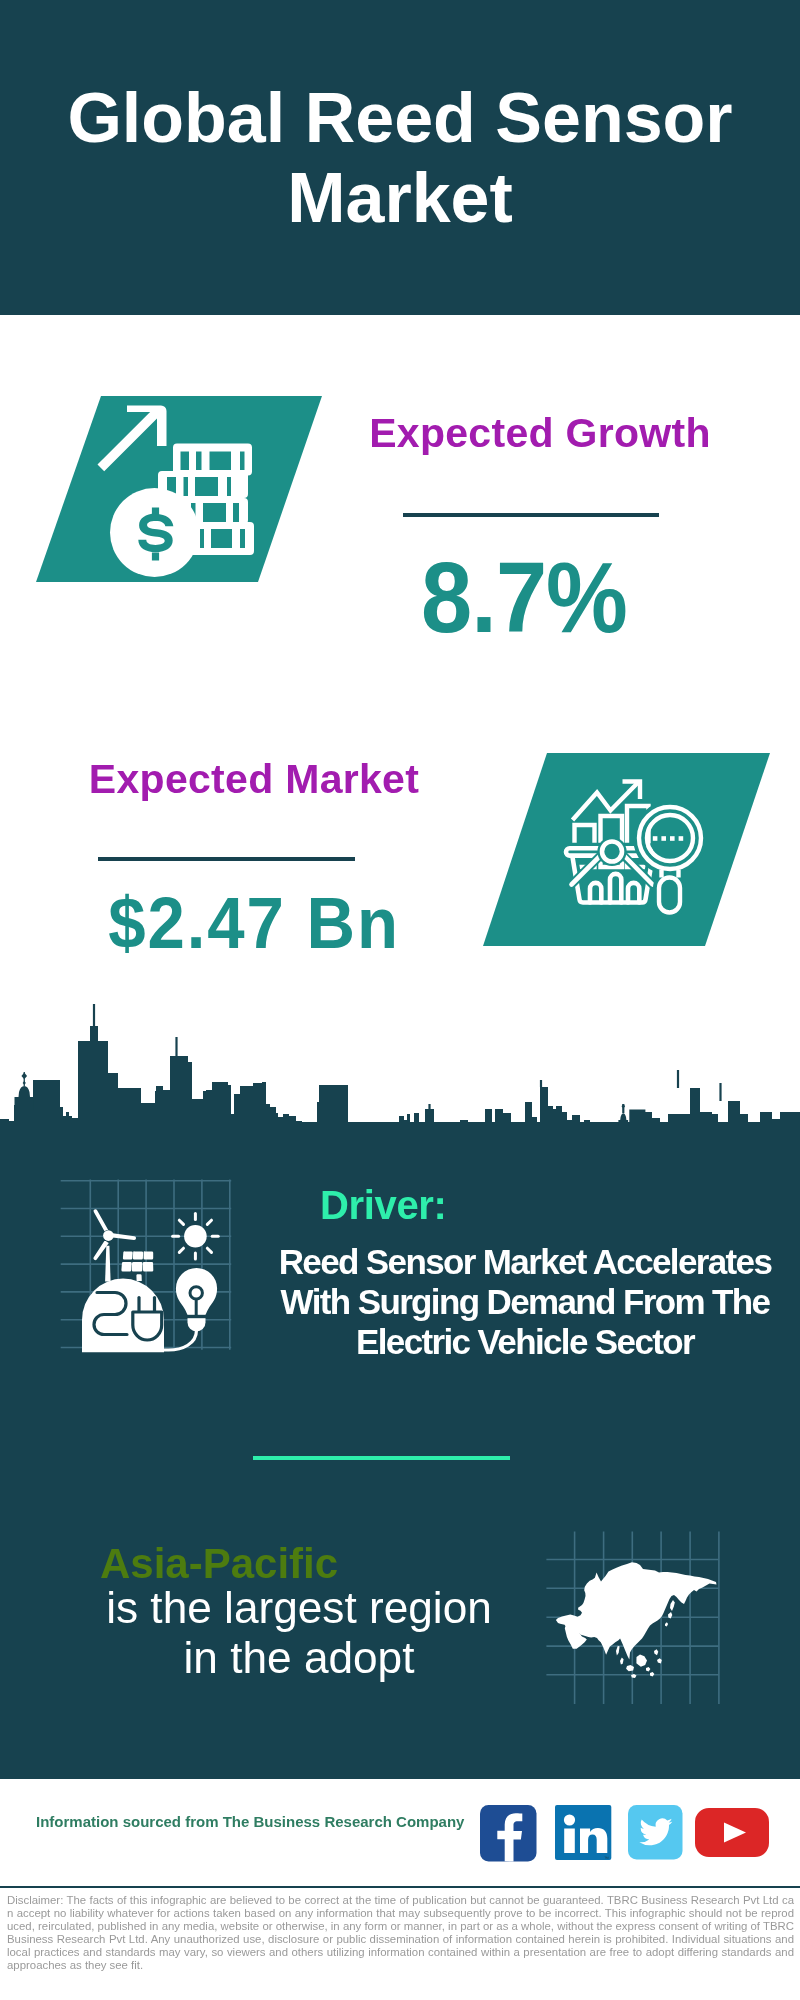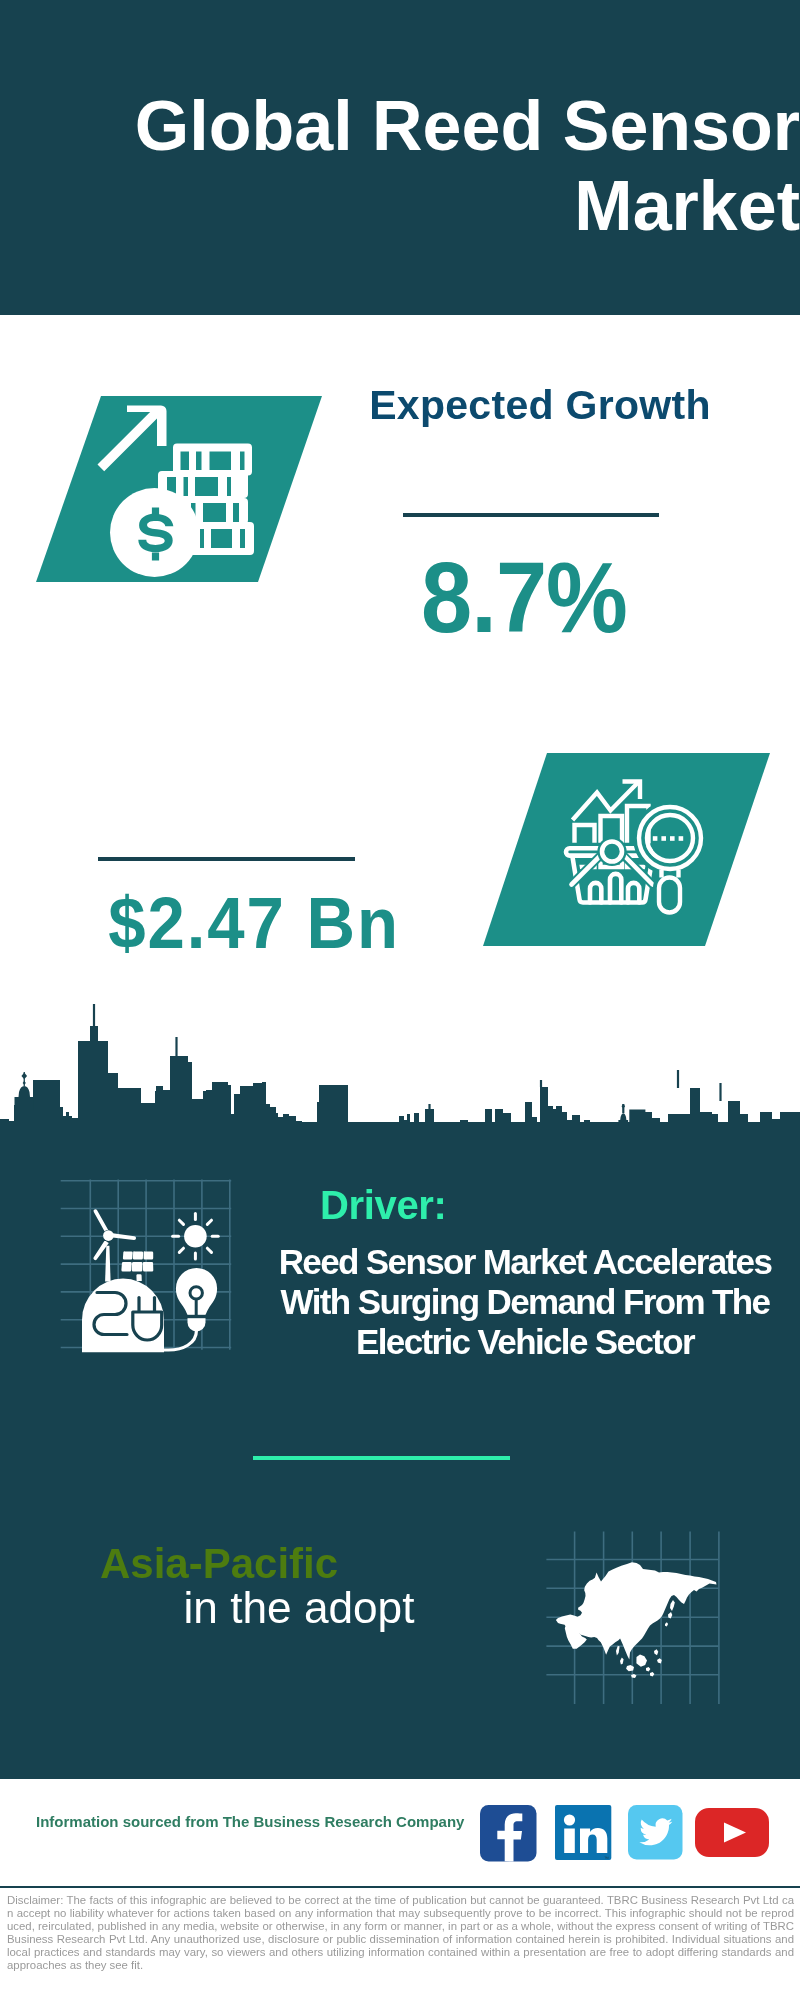--- a/index.html
+++ b/index.html
@@ -1,20 +1,20 @@
 <!DOCTYPE html>
 <html><head>
 <meta charset="utf-8">
 <style>
   html,body{margin:0;padding:0;}
   body{width:800px;height:2000px;background:#fff;font-family:"Liberation Sans",sans-serif;overflow:hidden;}
   .page{position:relative;width:800px;height:2000px;}
   .header{position:absolute;left:0;top:0;width:800px;height:315px;background:#17424f;}
-  .header-title{position:absolute;left:0;top:78px;width:800px;text-align:right;color:#fff;font-size:70px;font-weight:bold;line-height:80px;margin-top:8px;}
-  .stat-head{position:absolute;text-align:center;color:#0c4a6e;font-size:41px;font-weight:bold;line-height:48px;}
+  .header-title{position:absolute;left:0;top:78px;width:800px;text-align:center;color:#fff;font-size:70px;font-weight:bold;line-height:80px;}
+  .stat-head{position:absolute;text-align:center;color:#a21caf;font-size:41px;font-weight:bold;line-height:48px;margin-top:28px;}
   .stat-rule{position:absolute;height:4px;background:#17424f;}
   .stat-val{position:absolute;text-align:center;color:#1c8f88;font-size:100px;font-weight:bold;line-height:108px;letter-spacing:-1px;transform:scaleX(0.92);}
   .icon-money{position:absolute;left:0;top:380px;}
   .g-head{left:340px;top:381px;width:400px;letter-spacing:0.3px;}
   .g-rule{left:403px;top:513px;width:256px;}
   .g-val{left:324px;top:543px;width:400px;}
   .dark-body{position:absolute;left:0;top:1122px;width:800px;height:658px;background:#17424f;}
   .skyline{position:absolute;left:0;top:1000px;width:800px;height:190px;}
   .driver-title{position:absolute;left:320px;top:1185px;width:400px;text-align:left;color:#2eeeab;font-size:40px;font-weight:bold;line-height:40px;letter-spacing:-0.35px;}
   .driver-body{position:absolute;left:225px;top:1242px;width:600px;text-align:center;color:#fff;font-size:35px;font-weight:bold;line-height:40px;letter-spacing:-1.63px;}
@@ -91,20 +91,21 @@
     <path d="M14.5,1110 L14.5,1097 L18.5,1097 L19,1092 Q20.5,1086 24.25,1086 Q28,1086 29.5,1092 L30,1097 L33.5,1097 L33.5,1110 Z" fill="#17424f"></path>
     <path d="M23.6,1086 h1.3 v-14 h-1.3 z" fill="#17424f"></path>
     <path d="M24.25,1072.5 l2.8,3.4 -2.8,3.4 -2.8,-3.4 z" fill="#17424f"></path>
     <path d="M24.25,1081 l1.6,1.9 -1.6,1.9 -1.6,-1.9 z" fill="#17424f"></path>
     <path d="M618.4,1126 L618.4,1120 L620.2,1120 L620.6,1117 Q621.6,1113.2 623.3,1113.2 Q625,1113.2 626,1117 L626.4,1120 L628.1,1120 L628.1,1126 Z" fill="#17424f"></path>
     <path d="M623.3,1104 l1.8,2.2 -1.8,2.2 -1.8,-2.2 z" fill="#17424f"></path>
   </svg>
 
   <div class="sec-size">
     <div class="stat-head m-head">
+      <div>Expected Market</div>
     </div>
     <div class="stat-rule m-rule"></div>
     <div class="stat-val m-val">$2.47 Bn</div>
     <svg class="icon-research" width="340" height="220" viewBox="460 745 340 220">
       <polygon points="547,753 770,753 705,946 483,946" fill="#1c8f88"></polygon>
 
       <g fill="none" stroke="#fff" stroke-width="4.4" stroke-linecap="butt" stroke-linejoin="miter">
         <path d="M572.5 820 L597 792.5 L610.5 810.5 L638 782.5"></path>
         <path d="M622.5 781.5 h17.5 v17.5"></path>
         <path d="M574.5 825 h20 v42 h-20 z"></path>
@@ -238,20 +239,21 @@
         <path d="M620,1661 l1.8,-3.5 1.8,1.8 -0.9,4.4 -1.8,0.9 z"></path>
         <path d="M646,1668 l2.6,-0.9 1.8,1.8 -1.8,2.6 -2.6,-0.9 z"></path>
         <path d="M650,1673 l2.6,-0.9 1.8,1.8 -1.8,2.6 -2.6,-0.9 z"></path>
         <path d="M631,1675 l3,-1 2.5,1.5 -1.5,2.5 -3.2,-0.6 z"></path>
       </g>
     </svg>
 
   <div class="sec-region">
     <div class="region-name">Asia-Pacific</div>
     <div class="region-body">
+      <div>is the largest region</div>
       <div>in the adopt</div>
     </div>
   </div>
 
   <div class="footer">
     <div class="footer-bg"></div>
     <div class="src-text">
       <div>Information sourced from The Business Research Company</div>
     </div>
     <svg class="social" style="left:480px;top:1805px;" width="57" height="57" viewBox="0 0 57 57">

